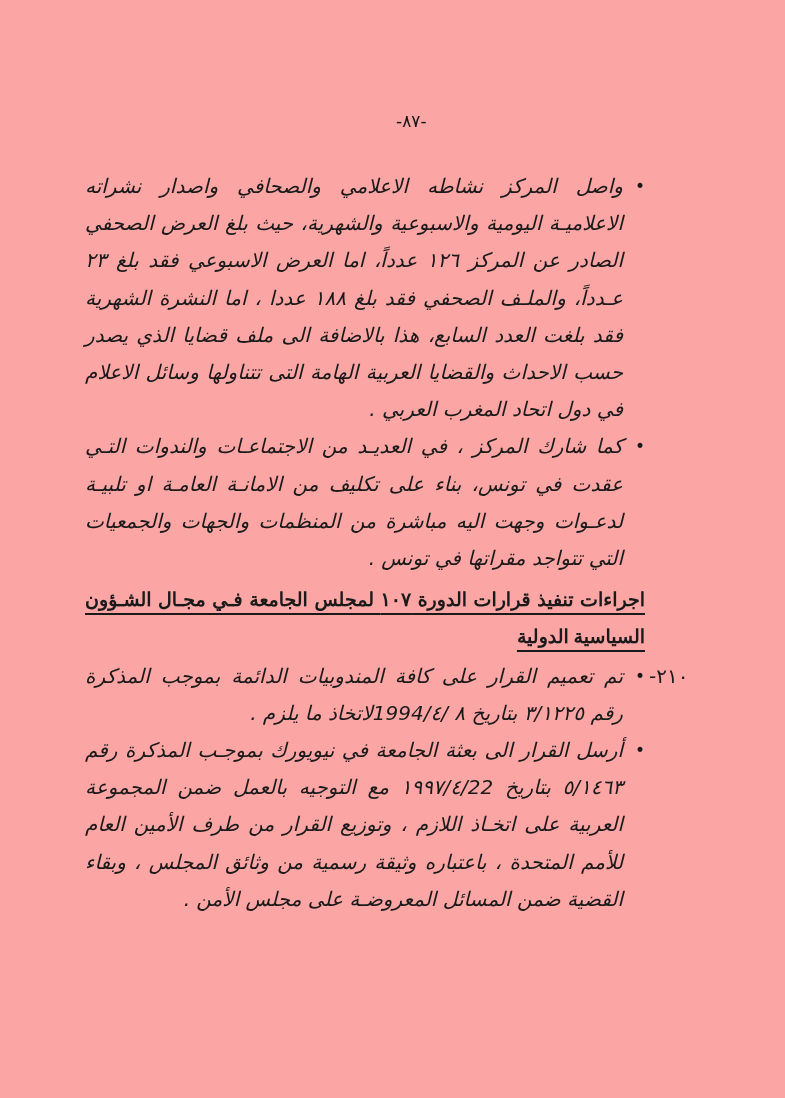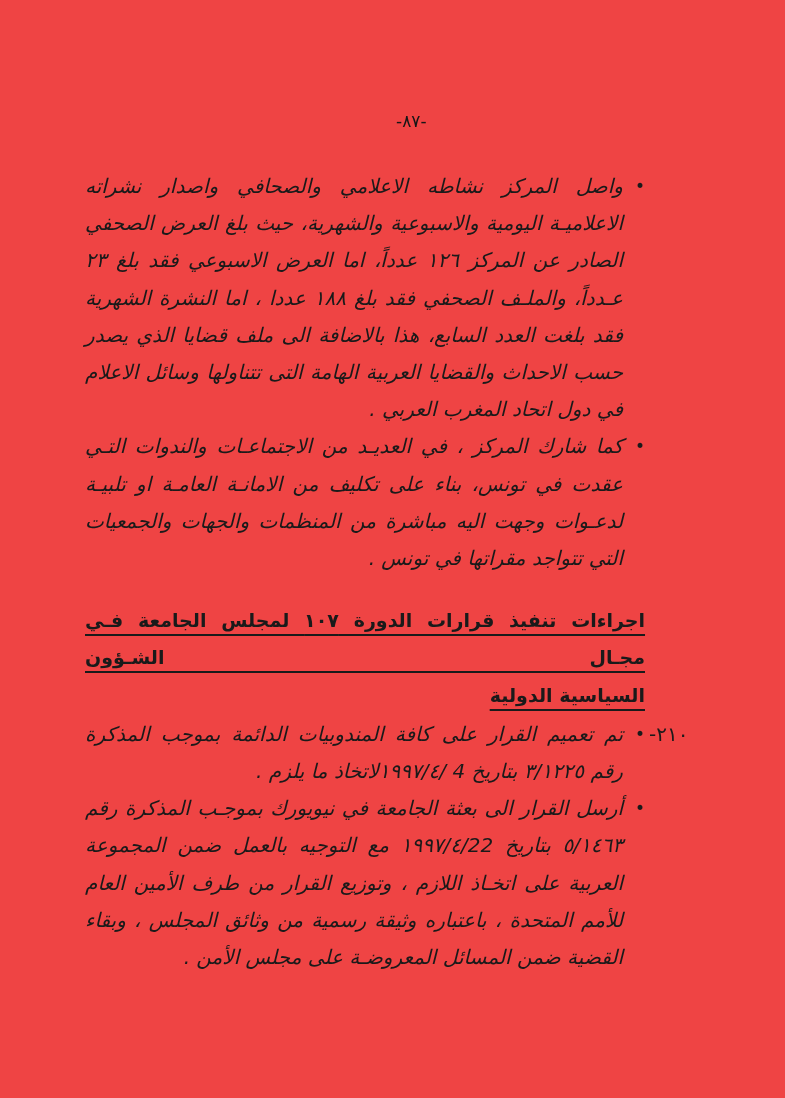--- a/index.html
+++ b/index.html
@@ -4,21 +4,21 @@
 <style>
   html,body{margin:0;padding:0;}
   body{
     width:785px;height:1098px;
     font-family:"DejaVu Sans", sans-serif;
     background:#ffffff;
   }
   .page{
     position:relative;
     width:785px;height:1098px;
-    background:#ef4444;
+    background:#fca5a5;
     color:#1a1a1a;
     overflow:hidden;
   }
   .page-number{
     position:absolute;
     top:111px;left:396px;
     font-size:17px;
     letter-spacing:2px;
     color:#161616;
     white-space:nowrap;
@@ -40,23 +40,24 @@
   .bullet-marker{
     flex:0 0 22px;
     font-size:17px;
   }
   .bullet-text{
     flex:1;
     text-align:justify;
     font-style:italic;
   }
   .section-heading{
-    margin-top:25px;
+    margin-top:4px;
     font-weight:bold;
     font-size:19px;
+    font-family:Liberation Serif, serif;
   }
   .heading-line{
     text-decoration:underline;
     text-underline-offset:7px;
     text-decoration-thickness:1.5px;
     text-decoration-color:#1a1a1a;
   }
   .heading-line.first{
     text-align:justify;
     text-align-last:justify;
@@ -107,21 +108,21 @@
       <div class="heading-line first">اجراءات تنفيذ قرارات الدورة ١٠٧ لمجلس الجامعة فـي مجـال الشـؤون</div>
       <div class="heading-line">السياسية الدولية</div>
     </div>
 
     <div class="resolution-item">
       <span class="item-number">٢١٠-</span>
 
       <div class="sub-bullets">
         <div class="bullet-row">
           <span class="bullet-marker">•</span>
-          <span class="bullet-text">تم تعميم القرار على كافة المندوبيات الدائمة بموجب المذكرة رقم ٣/١٢٢٥ بتاريخ 4 /١٩٩٧/٤لاتخاذ ما يلزم .</span>
+          <span class="bullet-text">تم تعميم القرار على كافة المندوبيات الدائمة بموجب المذكرة رقم ٣/١٢٢٥ بتاريخ ٨ /1994/٤لاتخاذ ما يلزم .</span>
         </div>
 
         <div class="bullet-row">
           <span class="bullet-marker">•</span>
           <span class="bullet-text">أرسل القرار الى بعثة الجامعة في نيويورك بموجـب المذكرة رقم ٥/١٤٦٣ بتاريخ ١٩٩٧/٤/22 مع التوجيه بالعمل ضمن المجموعة العربية على اتخـاذ اللازم ، وتوزيع القرار من طرف الأمين العام للأمم المتحدة ، باعتباره وثيقة رسمية من وثائق المجلس ، وبقاء القضية ضمن المسائل المعروضـة على مجلس الأمن .</span>
         </div>
       </div>
     </div>
 
   </div>

